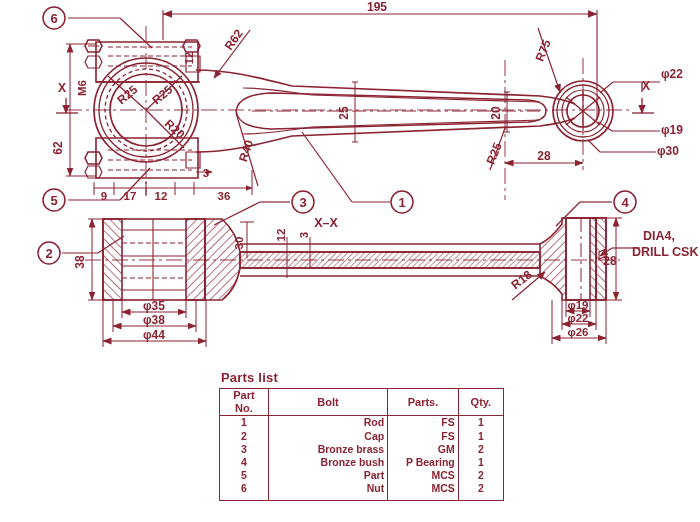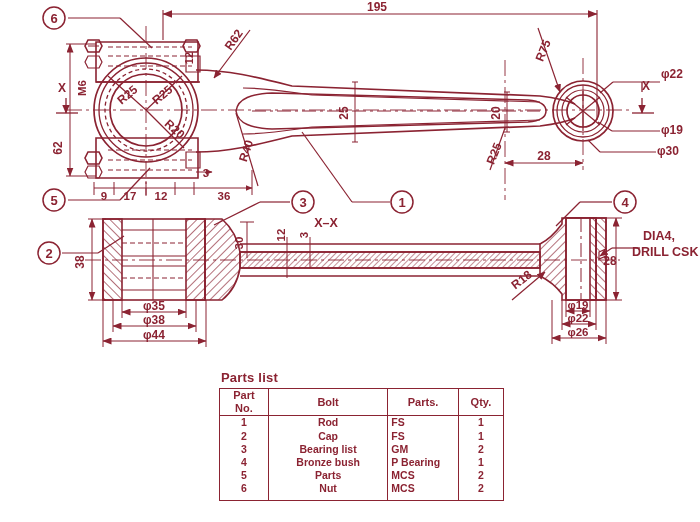--- a/index.html
+++ b/index.html
@@ -62,22 +62,22 @@
     line-height: 13.2px;
     height: 13px;
   }
   table#parts-table th {
     text-align: center;
     font-weight: bold;
     height: 16px;
     font-size: 11px;
   }
   td.c-no   { text-align: center; width: 44px; }
-  td.c-name { text-align: center;   width: 120px; padding-left: 9px; }
-  td.c-matl { text-align: left;   width: 66px; padding-left: 9px; }
+  td.c-name { text-align: right;   width: 120px; padding-left: 9px; }
+  td.c-matl { text-align: right;   width: 66px; padding-left: 9px; }
   td.c-qty  { text-align: center; width: 40px; }
   
   table#parts-table tbody td { border-top: none; border-bottom: none; }
   table#parts-table tbody tr:first-child td { border-top: 1.4px solid #8B2332; }
   table#parts-table tbody tr:last-child td { padding-bottom: 4px; }
   table#parts-table tbody { border-bottom: 1.4px solid #8B2332; }
 </style>
 </head>
 <body>
 
@@ -458,33 +458,33 @@
           <td class="c-qty">1</td>
         </tr>
         <tr>
           <td class="c-no">2</td>
           <td class="c-name">Cap</td>
           <td class="c-matl">FS</td>
           <td class="c-qty">1</td>
         </tr>
         <tr>
           <td class="c-no">3</td>
-          <td class="c-name">Bearing list</td>
+          <td class="c-name">Bronze brass</td>
           <td class="c-matl">GM</td>
           <td class="c-qty">2</td>
         </tr>
         <tr>
           <td class="c-no">4</td>
           <td class="c-name">Bronze bush</td>
           <td class="c-matl">P Bearing</td>
           <td class="c-qty">1</td>
         </tr>
         <tr>
           <td class="c-no">5</td>
-          <td class="c-name">Parts</td>
+          <td class="c-name">Part</td>
           <td class="c-matl">MCS</td>
           <td class="c-qty">2</td>
         </tr>
         <tr>
           <td class="c-no">6</td>
           <td class="c-name">Nut</td>
           <td class="c-matl">MCS</td>
           <td class="c-qty">2</td>
         </tr>
       </tbody>

